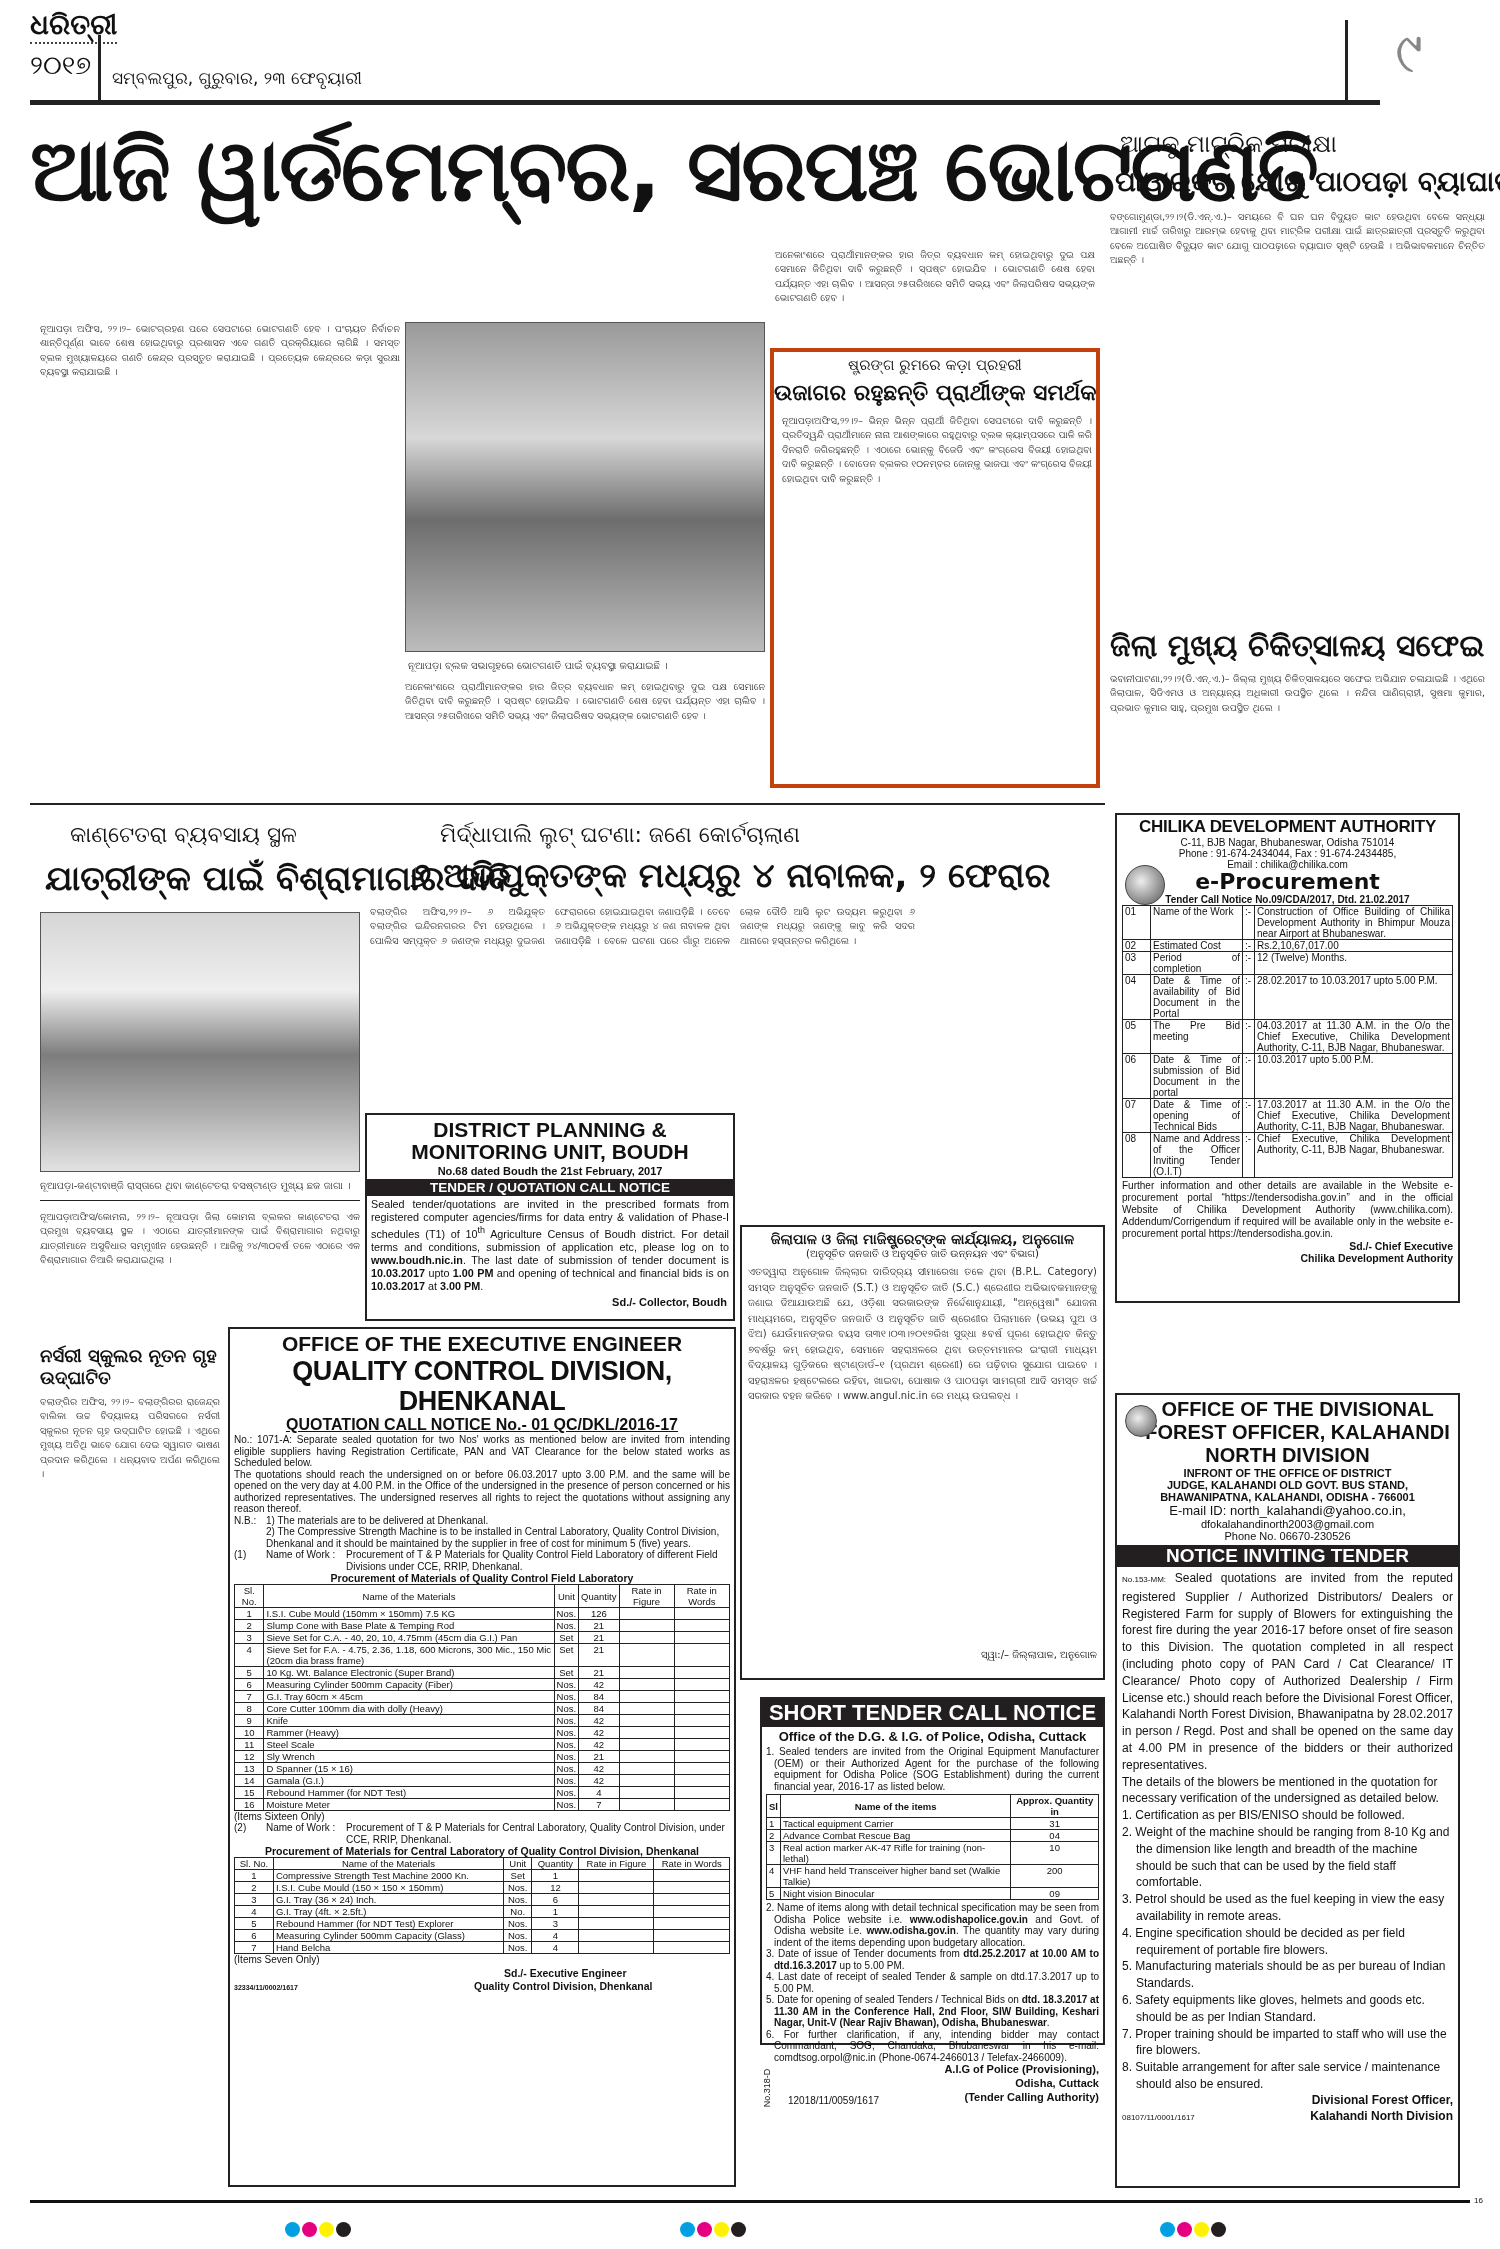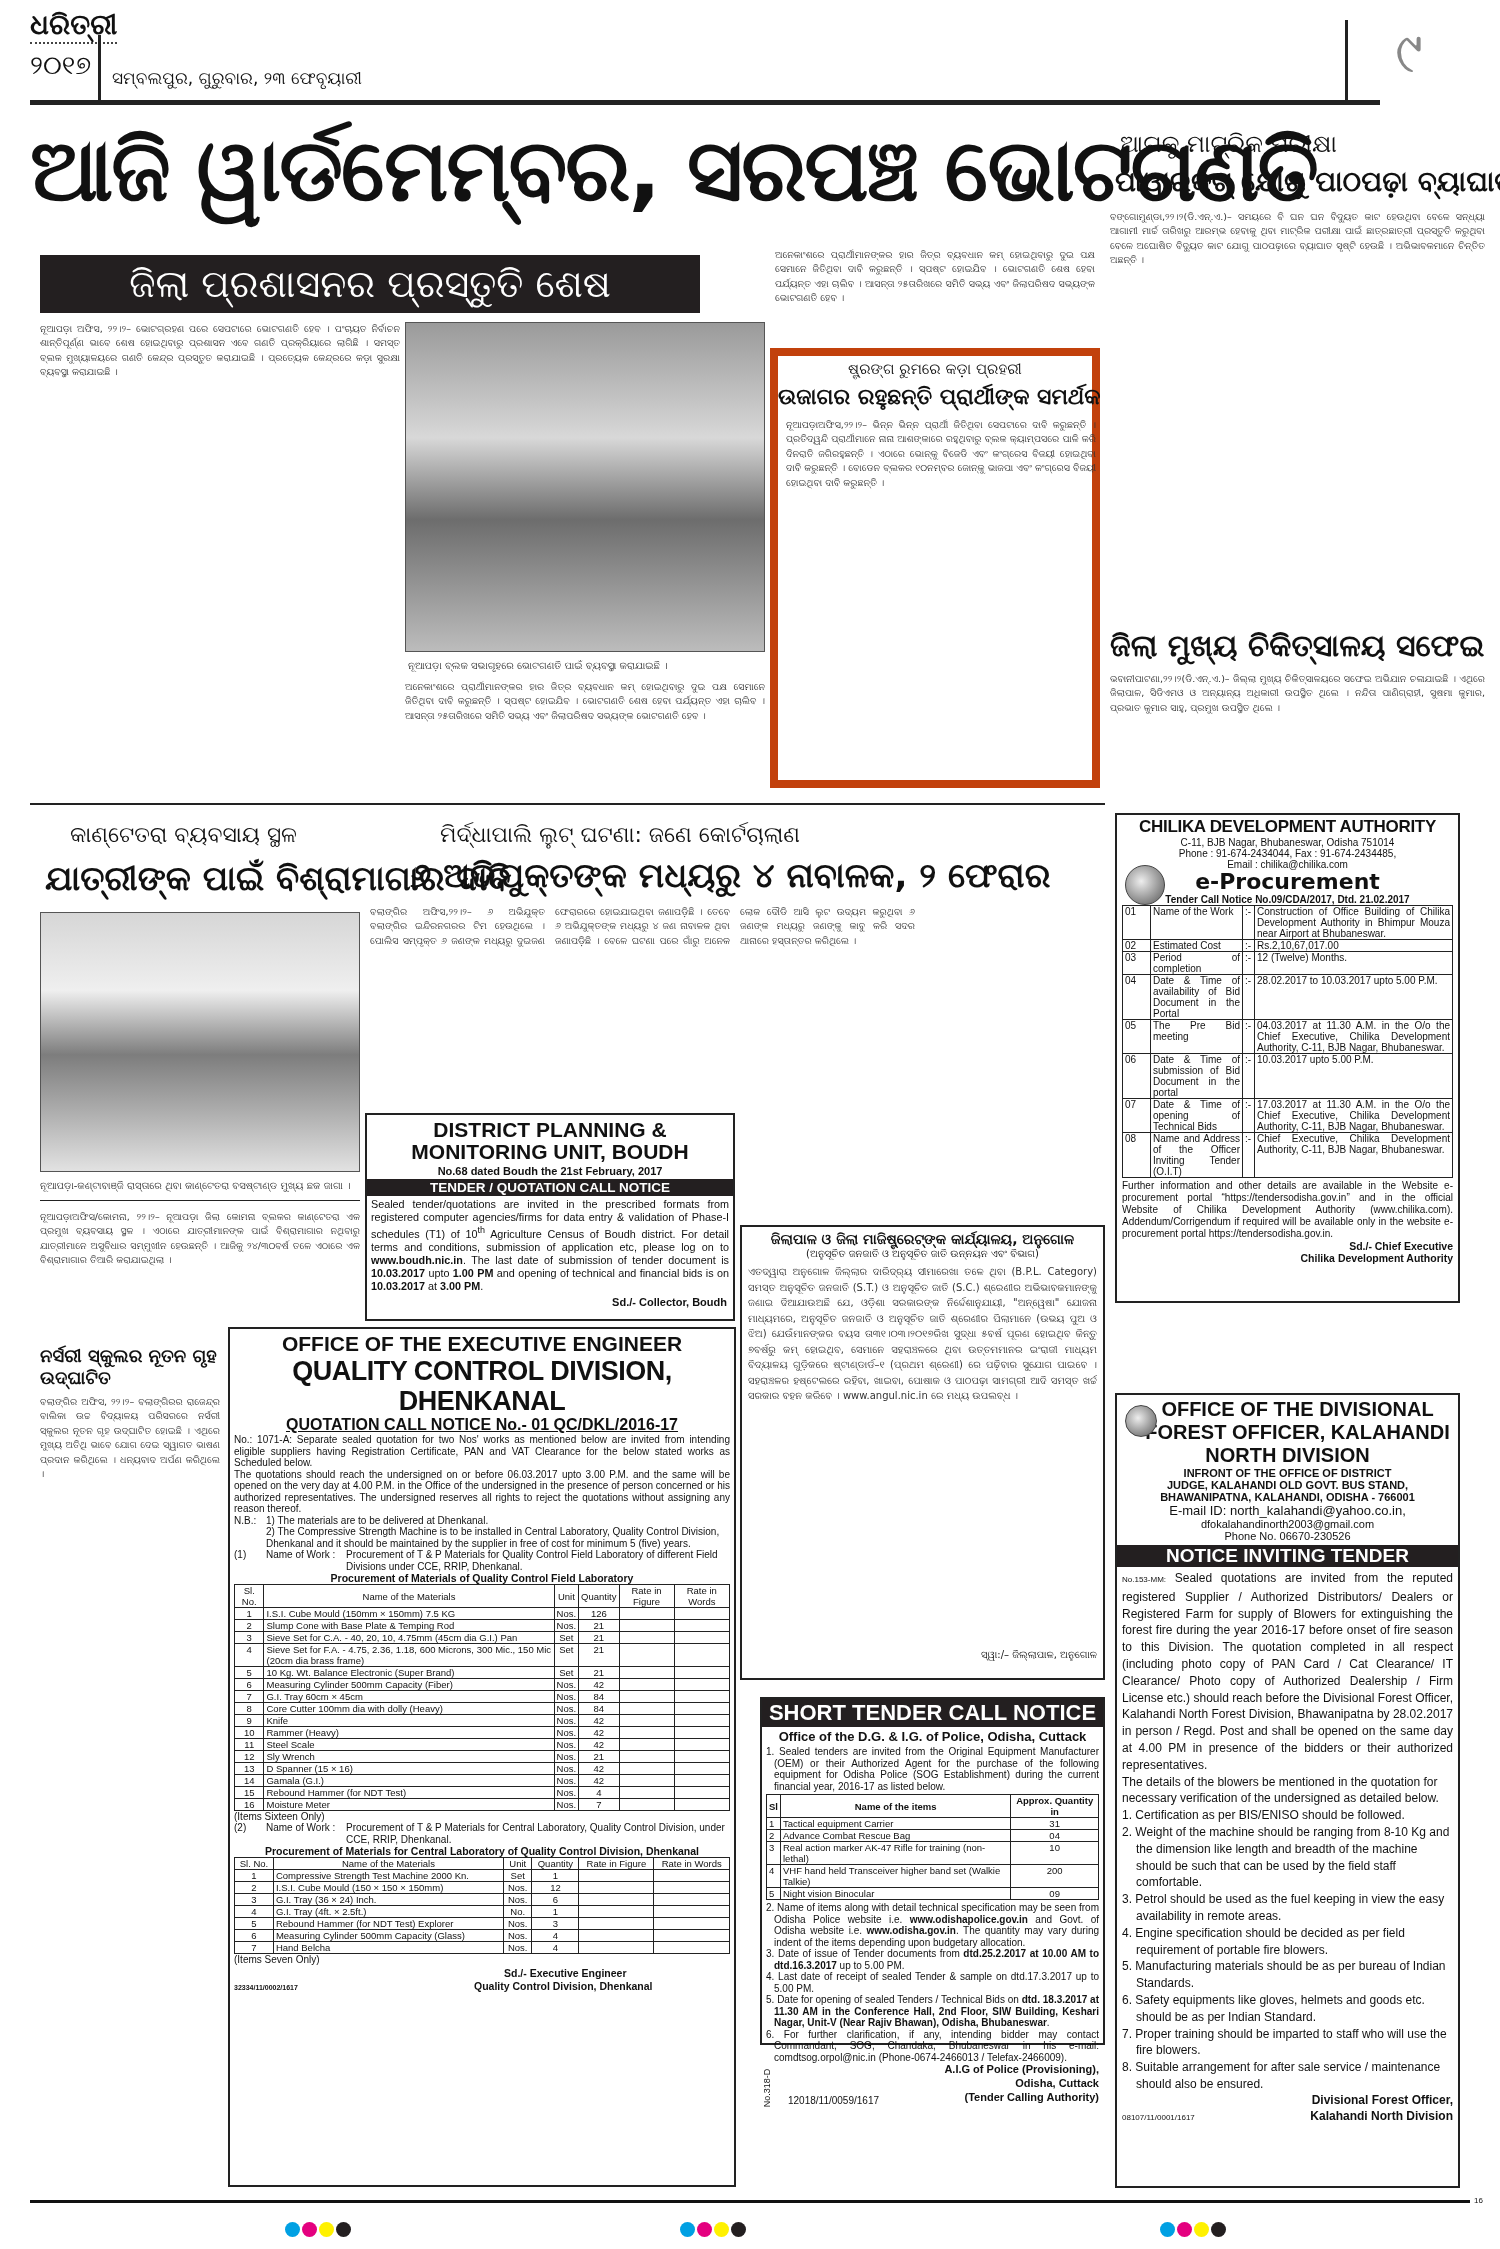--- a/index.html
+++ b/index.html
@@ -16,21 +16,21 @@
 .page-no{left:1395px;top:20px;font-family:"DejaVu Sans",sans-serif;font-size:56px;color:#888}
 .page-vr{left:1345px;top:20px;width:3px;height:82px;background:#222}
 
 .main-hl{left:30px;top:120px;width:1060px;font-family:"DejaVu Sans",sans-serif;font-weight:bold;font-size:86px;line-height:100px;white-space:nowrap;letter-spacing:-2px}
 .sub-hl-box{left:40px;top:255px;width:660px;height:58px;background:#231f20;color:#fff;font-family:"DejaVu Sans",sans-serif;font-size:38px;line-height:58px;text-align:center}
 .text-col{font-family:"DejaVu Sans",sans-serif;font-size:9.5px;line-height:14.4px;color:#333;text-align:justify;overflow:hidden}
 .text-col p{margin:0}
 .photo{background:linear-gradient(180deg,#9a9a9a 0%,#d8d8d8 35%,#6d6d6d 60%,#bcbcbc 100%);border:1px solid #555}
 .photo.road{background:linear-gradient(180deg,#d6d6d6 0%,#efefef 30%,#7d7d7d 55%,#a9a9a9 75%,#e2e2e2 100%)}
 .caption{font-family:"DejaVu Sans",sans-serif;font-size:10px;color:#333}
-.boxed{border:8px solid #c2410c}
+.boxed{border:4px solid #c2410c}
 .kicker{font-family:"DejaVu Sans",sans-serif;font-size:22px;white-space:nowrap}
 .hl2{font-family:"DejaVu Sans",sans-serif;font-weight:bold;white-space:nowrap}
 .rule{background:#222}
 
 .ad{border:2px solid #222;background:#fff;font-family:"Liberation Sans",sans-serif;color:#111}
 .ad p{font-size:10.5px;line-height:12.5px;text-align:justify}
 .black-bar{background:#231f20;color:#fff;text-align:center;font-weight:bold}
 table.t{border-collapse:collapse;width:100%;font-size:9.5px;line-height:11px}
 table.t td,table.t th{border:1px solid #222;padding:0 2px;vertical-align:top;font-weight:normal}
 table.t th{text-align:center;vertical-align:middle}
@@ -50,21 +50,20 @@
     <div class="mast-logo">ଧରିତ୍ରୀ</div>
     <div class="mast-year">୨୦୧୭</div>
   </div>
   <div class="abs head-vr"></div>
   <div class="abs dateline">ସମ୍ବଲପୁର,  ଗୁରୁବାର, ୨୩ ଫେବୃୟାରୀ</div>
   <div class="abs page-vr"></div>
   <div class="abs page-no">୯</div>
   <div class="abs head-rule"></div>
 
   <div class="abs main-hl">ଆଜି ୱାର୍ଡମେମ୍ବର, ସରପଞ୍ଚ ଭୋଟଗଣତି</div>
-  <div class="abs sub-hl-box">ଜିଲା ପ୍ରଶାସନର ପ୍ରସ୍ତୁତି ଶେଷ</div>
 
   <div class="abs text-col" style="left:40px;top:322px;width:360px;height:460px">
     <p>ନୂଆପଡ଼ା ଅଫିସ, ୨୨।୨– ଭୋଟଗ୍ରହଣ ପରେ ସେପଟାରେ ଭୋଟଗଣତି ହେବ । ପଂଚାୟତ ନିର୍ବାଚନ ଶାନ୍ତିପୂର୍ଣ୍ଣ ଭାବେ ଶେଷ ହୋଇଥିବାରୁ ପ୍ରଶାସନ ଏବେ ଗଣତି ପ୍ରକ୍ରିୟାରେ ଲାଗିଛି । ସମସ୍ତ ବ୍ଲକ ମୁଖ୍ୟାଳୟରେ ଗଣତି କେନ୍ଦ୍ର ପ୍ରସ୍ତୁତ କରାଯାଇଛି । ପ୍ରତ୍ୟେକ କେନ୍ଦ୍ରରେ କଡ଼ା ସୁରକ୍ଷା ବ୍ୟବସ୍ଥା କରାଯାଇଛି ।</p>
   </div>
   <div class="abs photo" style="left:405px;top:322px;width:360px;height:330px"></div>
   <div class="abs caption" style="left:408px;top:660px;width:360px">ନୂଆପଡ଼ା ବ୍ଲକ ସଭାଗୃହରେ ଭୋଟଗଣତି ପାଇଁ ବ୍ୟବସ୍ଥା କରାଯାଇଛି ।</div>
   <div class="abs text-col" style="left:405px;top:680px;width:360px;height:110px">
     <p>ଅନେକାଂଶରେ ପ୍ରାର୍ଥୀମାନଙ୍କର ହାର ଜିତ୍‌ର ବ୍ୟବଧାନ କମ୍ ହୋଇଥିବାରୁ ଦୁଇ ପକ୍ଷ ସେମାନେ ଜିତିଥିବା ଦାବି କରୁଛନ୍ତି । ସ୍ପଷ୍ଟ ହୋଇଯିବ । ଭୋଟଗଣତି ଶେଷ ହେବା ପର୍ଯ୍ୟନ୍ତ ଏହା ଚାଲିବ । ଆସନ୍ତା ୨୫ତାରିଖରେ ସମିତି ସଭ୍ୟ ଏବଂ ଜିଲାପରିଷଦ ସଭ୍ୟଙ୍କ ଭୋଟଗଣତି ହେବ ।</p>
   </div>
   <div class="abs text-col" style="left:775px;top:248px;width:320px;height:95px">

